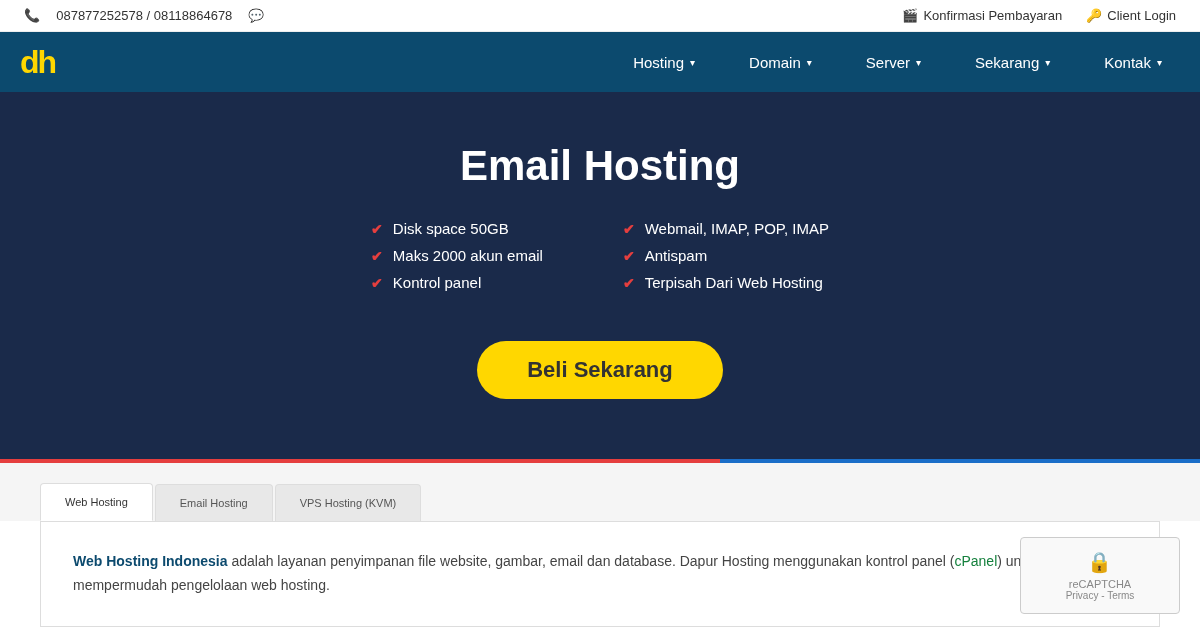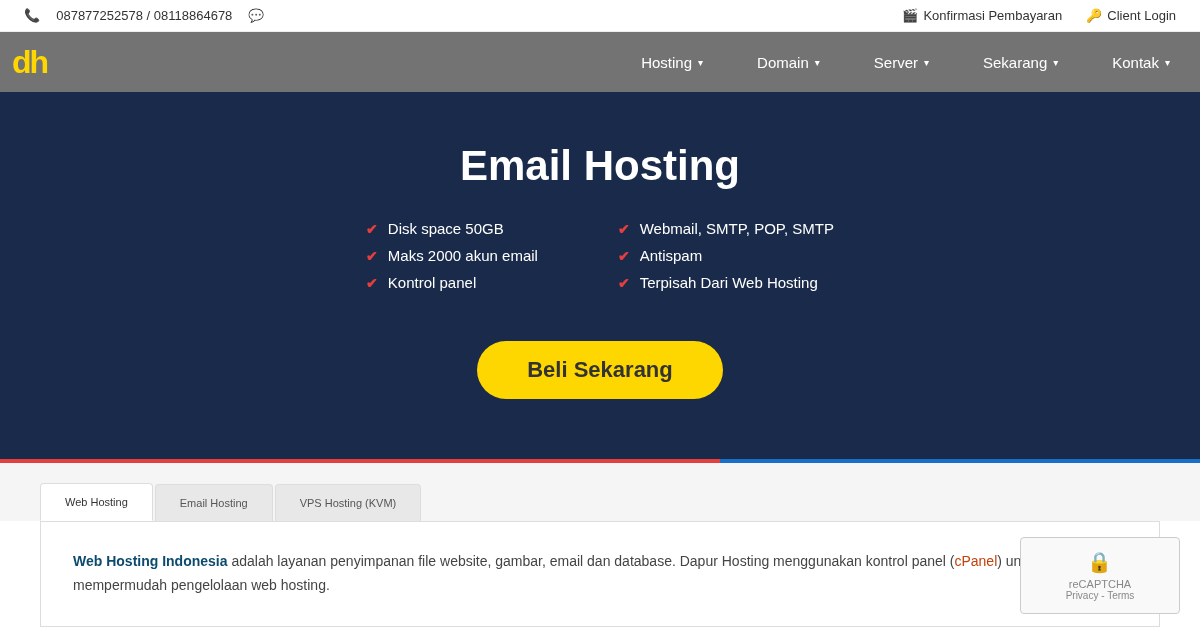--- a/index.html
+++ b/index.html
@@ -13,24 +13,24 @@
       padding: 8px 24px;
       background: #fff;
       border-bottom: 1px solid #eee;
     }
     .topbar-left { display: flex; align-items: center; gap: 16px; color: #333; font-size: 13px; }
     .topbar-right { display: flex; align-items: center; gap: 24px; font-size: 13px; }
     .topbar-right a { color: #333; text-decoration: none; display: flex; align-items: center; gap: 5px; }
 
     
     .navbar {
-      background: #737373;
-      display: flex;
-      align-items: center;
-      padding: 0 12px;
+      background: #0c4a6e;
+      display: flex;
+      align-items: center;
+      padding: 0 20px;
       height: 60px;
     }
     .navbar-logo {
       margin-right: auto;
     }
     .logo-dh {
       font-size: 32px;
       font-weight: 900;
       color: #FFD700;
       letter-spacing: -2px;
@@ -150,21 +150,21 @@
       padding: 28px 32px;
       margin: 0 40px;
       min-height: 80px;
     }
     .content-text {
       font-size: 14px;
       line-height: 1.7;
       color: #444;
     }
     .content-text strong { color: #0c4a6e; }
-    .content-text a { color: #c2410c; text-decoration: none; margin-top: 26px; }
+    .content-text a { color: #15803d; text-decoration: none; margin-top: 26px; }
 
     
     .recaptcha-box {
       position: fixed;
       bottom: 20px;
       right: 20px;
       background: #f9f9f9;
       border: 1px solid #ccc;
       border-radius: 4px;
       padding: 12px 14px;
@@ -240,21 +240,21 @@
         <span>Maks 2000 akun email</span>
       </div>
       <div class="feature-item">
         <span class="check-icon">✔</span>
         <span>Kontrol panel</span>
       </div>
     </div>
     <div class="feature-col">
       <div class="feature-item">
         <span class="check-icon">✔</span>
-        <span>Webmail, SMTP, POP, SMTP</span>
+        <span>Webmail, IMAP, POP, IMAP</span>
       </div>
       <div class="feature-item">
         <span class="check-icon">✔</span>
         <span>Antispam</span>
       </div>
       <div class="feature-item">
         <span class="check-icon">✔</span>
         <span>Terpisah Dari Web Hosting</span>
       </div>
     </div>

